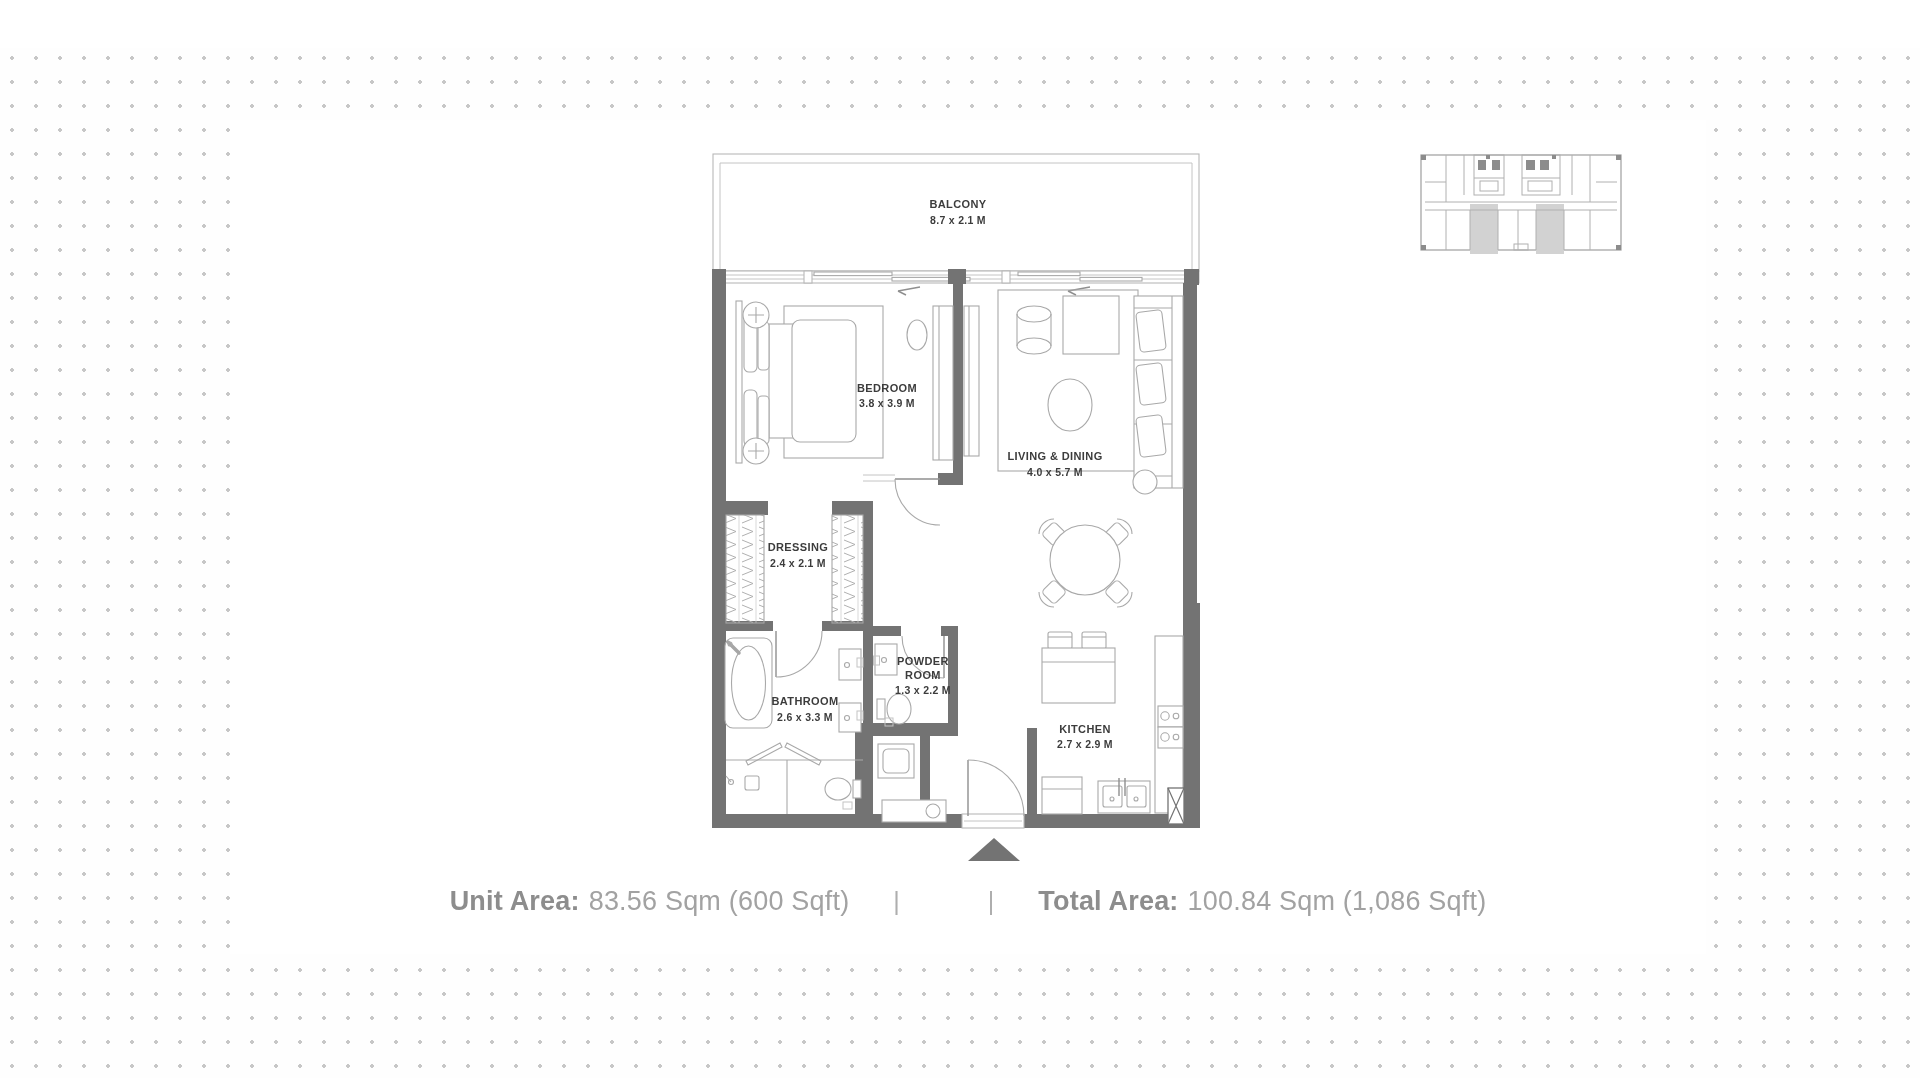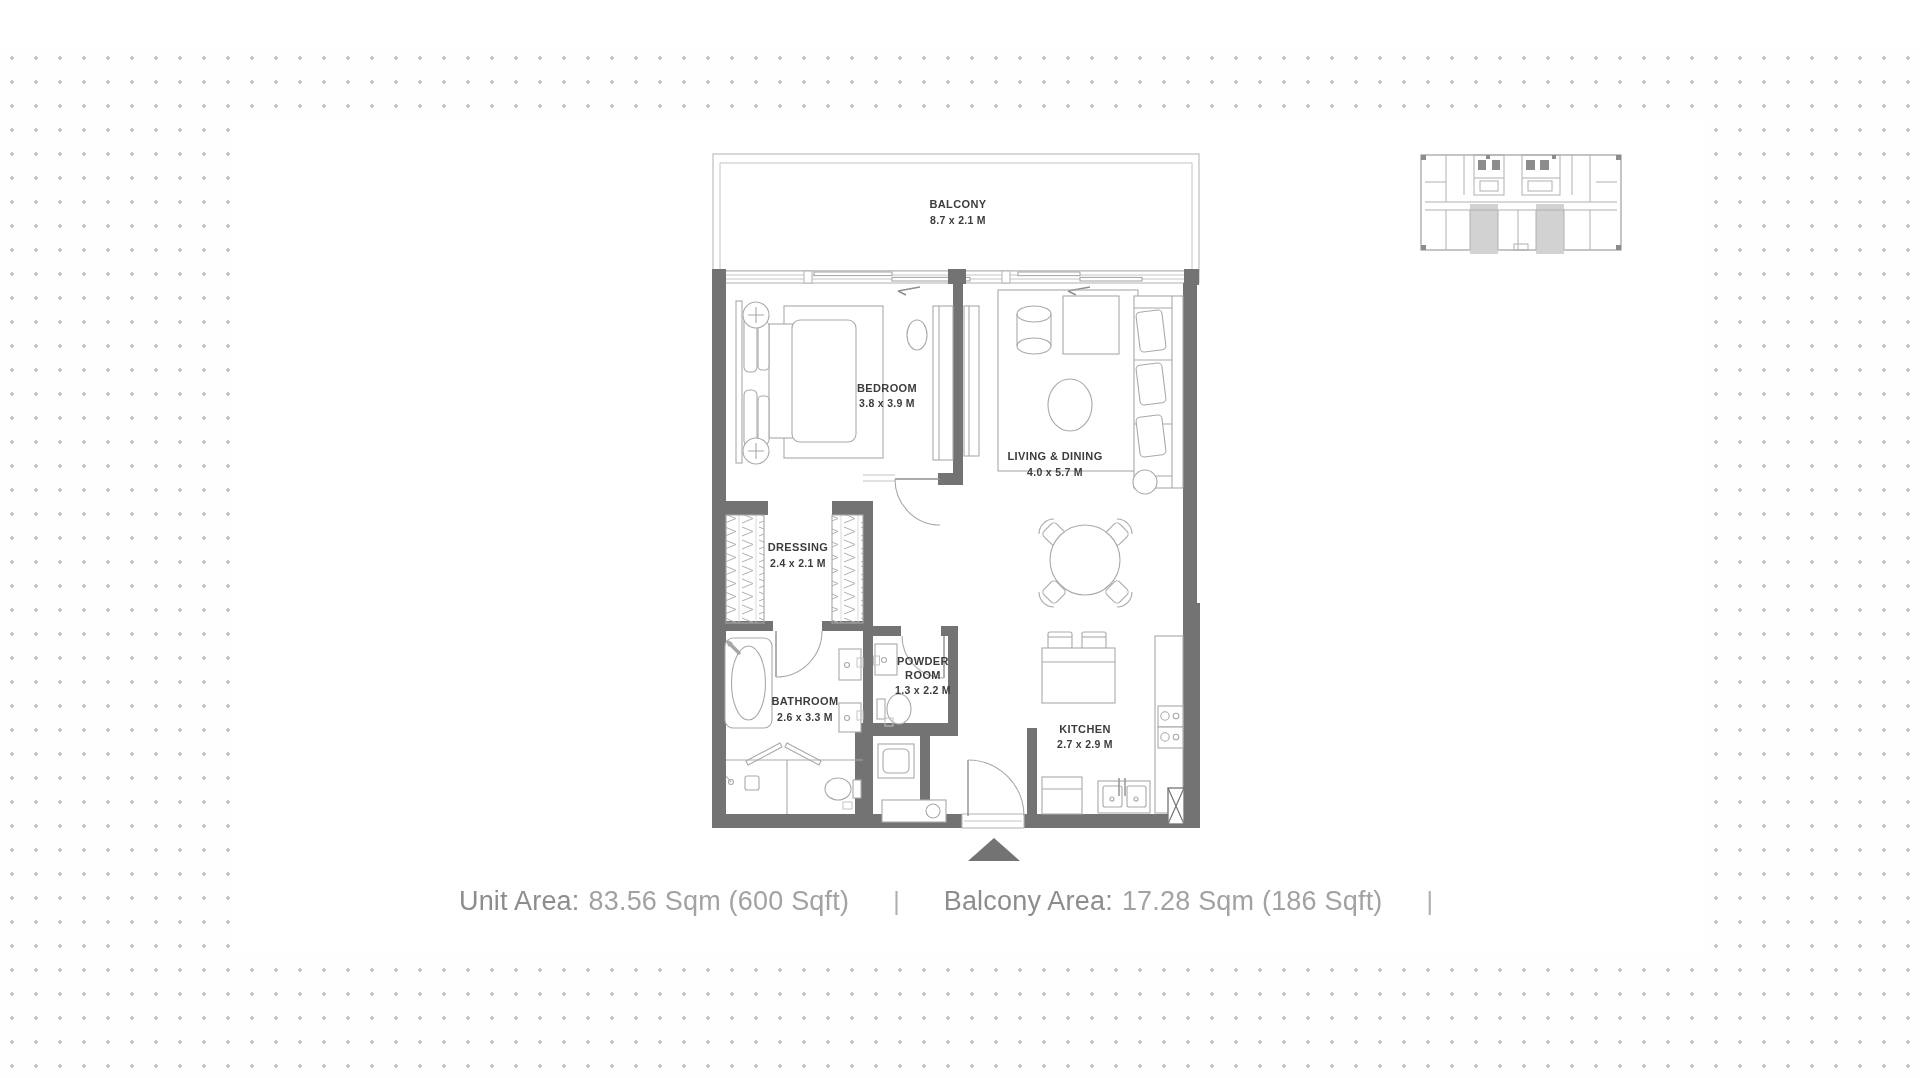--- a/index.html
+++ b/index.html
@@ -7,21 +7,21 @@
        font-family:"Liberation Sans",sans-serif;background:#fff;}
   .stage{position:absolute;inset:0;background-color:#fefefe;
     background-image:radial-gradient(circle 1.8px at 12px 10px,#c7c7c7 98%,transparent 100%);
     background-size:24px 24px;margin-top:48px;}
   .canvas{position:absolute;left:230px;top:72px;width:1476px;height:834px;background:#fff;}
   svg.plan{position:absolute;left:706px;top:100px;}
   svg.keyplan{position:absolute;left:1420px;top:104px;}
   .footer{position:absolute;left:230px;top:838px;width:1476px;display:flex;
           justify-content:center;align-items:baseline;white-space:nowrap;}
   .seg{font-size:27px;color:#a2a2a2;letter-spacing:.2px;}
-  .seg b{color:#8d8d8d;font-weight:400;margin-right:9px;}
+  .seg b{color:#8d8d8d;font-weight:700;margin-right:9px;}
   .pipe{margin:0 44px;color:#aeaeae;font-size:25px;font-weight:400;}
   
   .wall{fill:#737373;stroke:none;}
   .ln{fill:none;stroke:#a9a9a9;stroke-width:1.1;}
   .lnw{fill:#fff;stroke:#a9a9a9;stroke-width:1.1;}
   .lnb{fill:#fff;stroke:#b8b8b8;stroke-width:1.1;}
   .lt{fill:none;stroke:#c4c4c4;stroke-width:1;}
   .dk{fill:none;stroke:#8f8f8f;stroke-width:1.4;}
   .rname{font:700 11px "Liberation Sans",sans-serif;fill:#3c3c3c;letter-spacing:.4px;text-anchor:middle;}
   .rdim{font:700 10.5px "Liberation Sans",sans-serif;fill:#3c3c3c;letter-spacing:.3px;text-anchor:middle;}
@@ -331,16 +331,16 @@
       <rect class="kdk" x="196" y="93" width="5" height="5"></rect>
       <rect class="kdk" x="66" y="3" width="4" height="4"></rect>
       <rect class="kdk" x="132" y="3" width="4" height="4"></rect>
       <rect class="kln" x="94" y="92" width="14" height="6" fill="#fff"></rect>
     </g>
   </svg>
 
   <div class="footer">
     <span class="seg"><b>Unit Area:</b><span>83.56 Sqm (600 Sqft)</span></span>
     <span class="pipe">|</span>
-    <span class="seg"><b>Balcony Area:</b><span>17.28 Sqm (186 Sqft)</span></span>
     <span class="pipe">|</span>
+    <span class="seg"><b>Total Area:</b><span>100.84 Sqm (1,086 Sqft)</span></span>
   </div>
 </div>
 
 </body></html>

